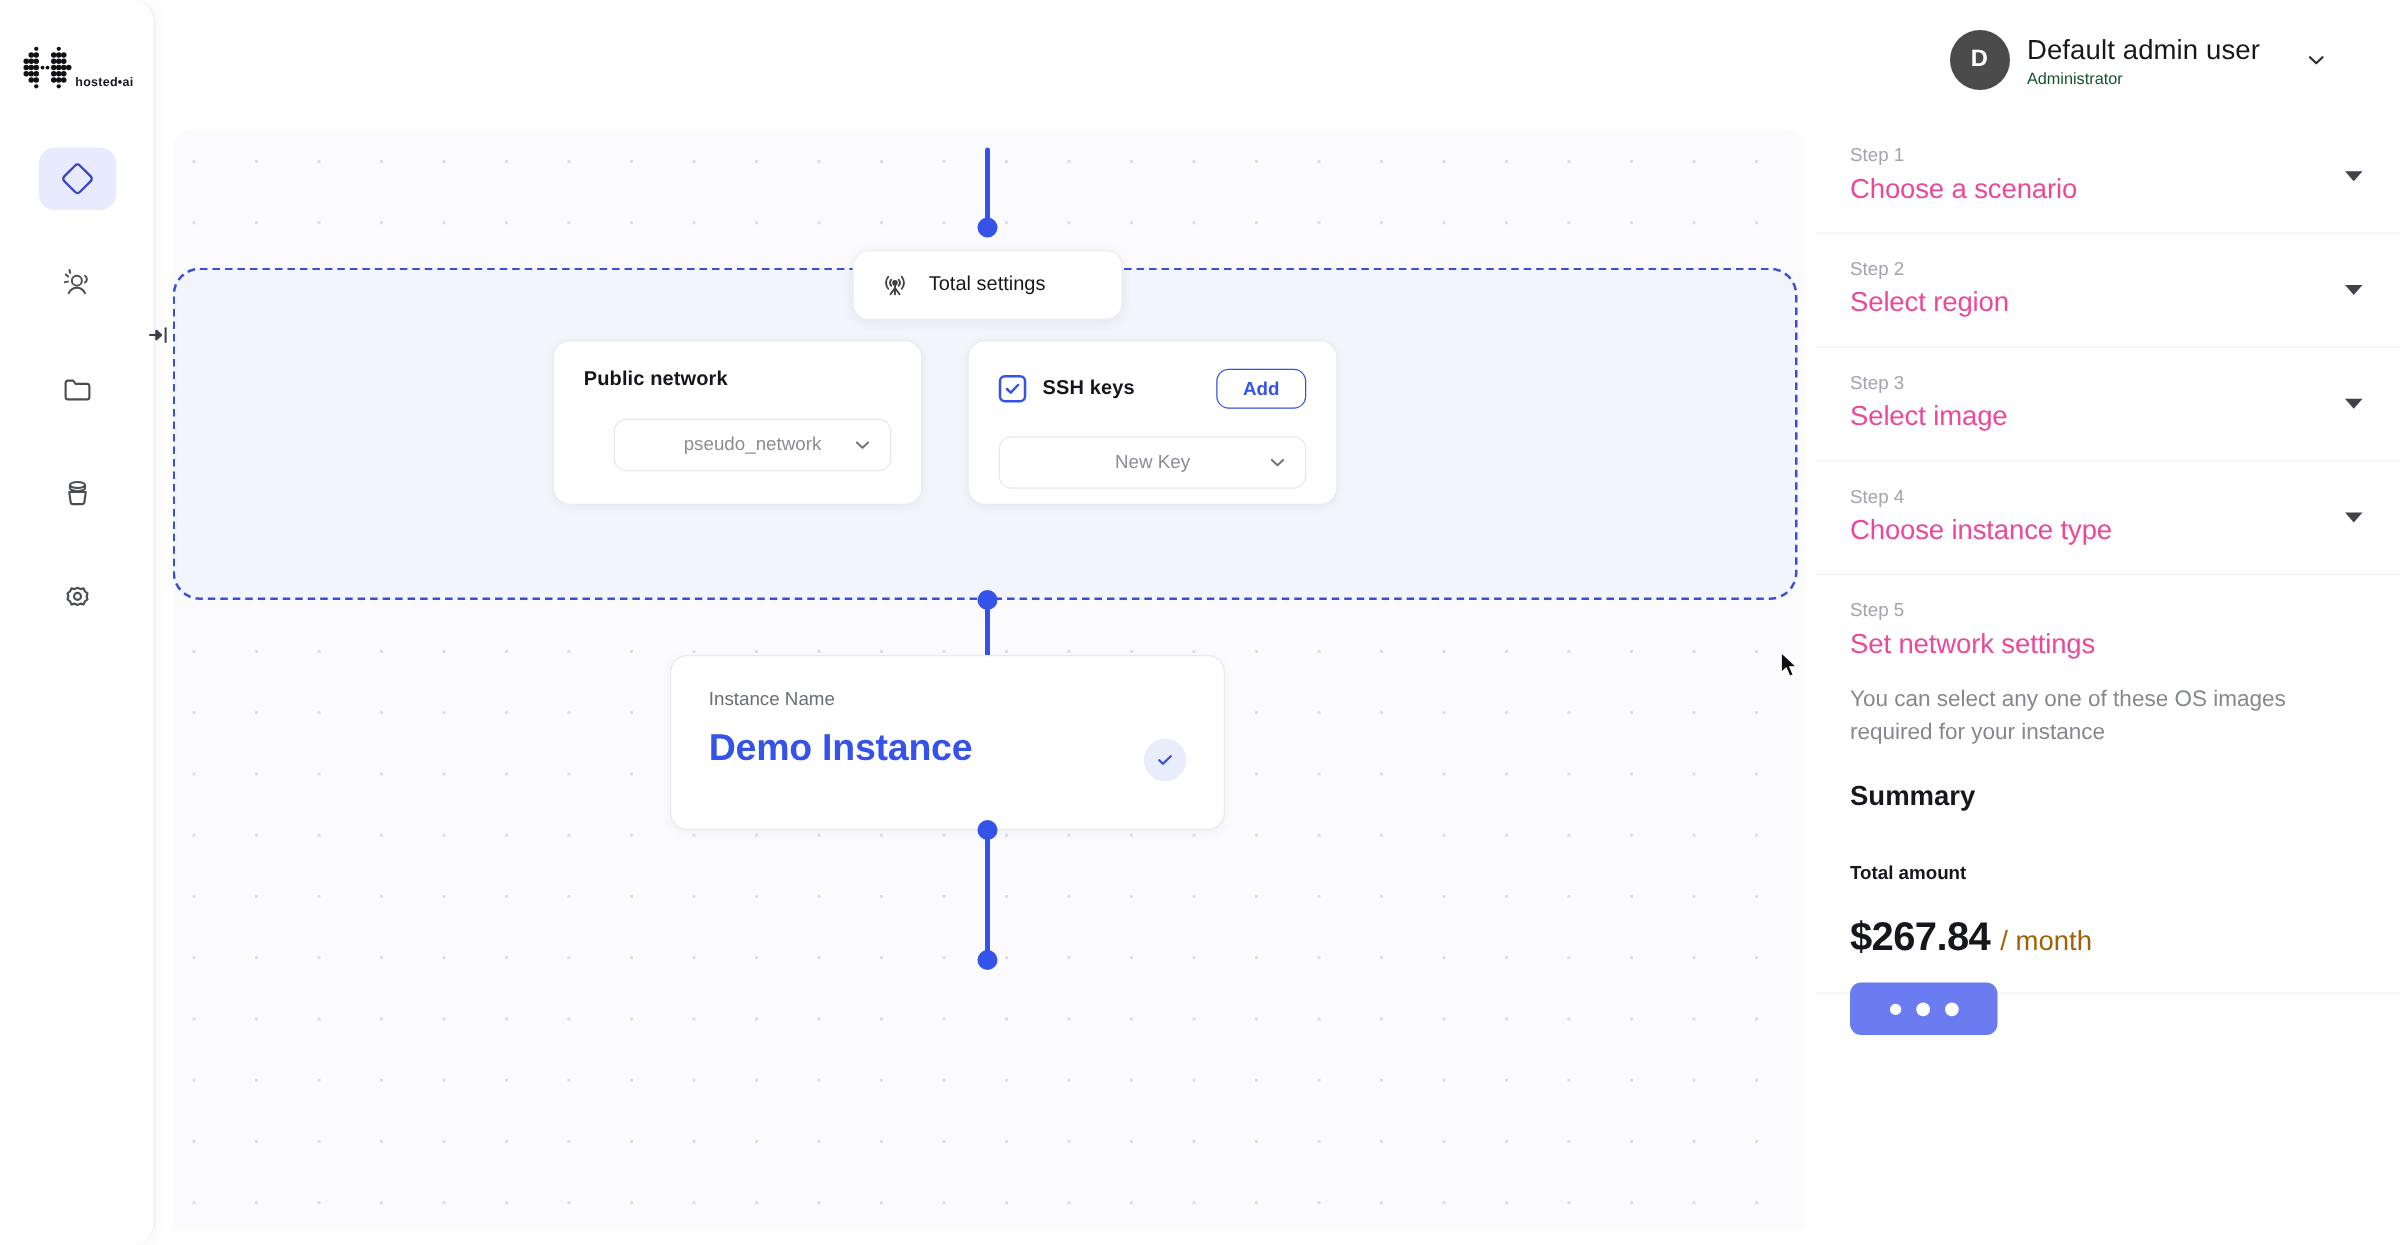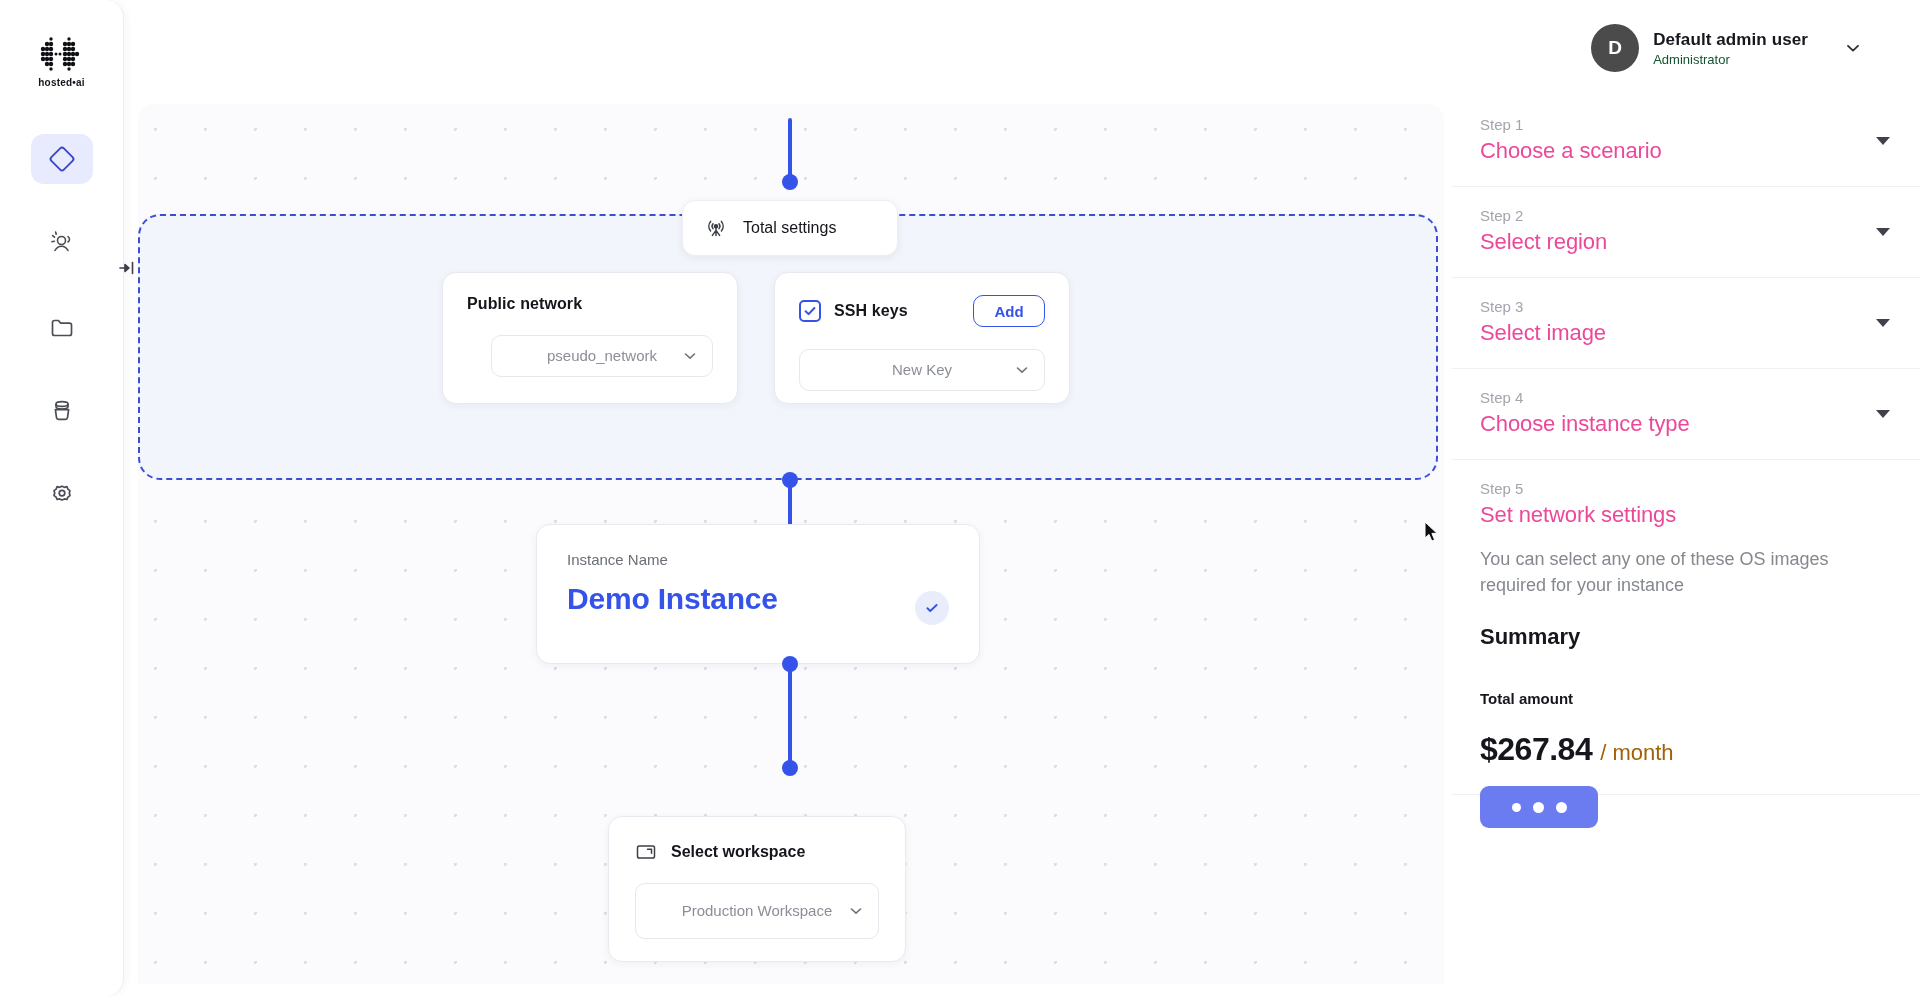--- a/index.html
+++ b/index.html
@@ -14,21 +14,21 @@
   
   .rail {
     position:absolute; left:0; top:0; width:124px; height:996px;
     background:#ffffff;
     border-right:1px solid #eceef3;
     border-top-right-radius:18px; border-bottom-right-radius:18px;
     box-shadow: 2px 0 10px rgba(20,25,60,0.045);
     display:flex; flex-direction:column; align-items:center;
     z-index:6;
   }
-  .logo { margin-top:36px; display:flex; flex-direction:column; align-items:flex-start; }
+  .logo { margin-top:36px; display:flex; flex-direction:row; align-items:flex-end; }
   .logo-mark { width:44px; height:36px; }
   .logo-word { font-size:10px; letter-spacing:.2px; color:#15171c; margin-top:5px; font-weight:600; }
 
   .rail-nav { margin-top:46px; display:flex; flex-direction:column; align-items:center; gap:34px; width:100%; }
   .rail-item {
     width:62px; height:50px; border-radius:13px;
     display:flex; align-items:center; justify-content:center;
     cursor:pointer;
   }
   .rail-item.active { background:#e8eafd; }
@@ -41,21 +41,21 @@
     display:flex; align-items:center; justify-content:flex-end;
   }
   .user-chip { display:flex; align-items:center; gap:14px; padding:8px 14px 8px 8px; border-radius:14px; cursor:pointer; margin-right:44px; }
   .avatar {
     width:48px; height:48px; border-radius:50%;
     background:#4b4b4b; color:#fff;
     display:flex; align-items:center; justify-content:center;
     font-size:19px; font-weight:700;
   }
   .user-text { display:flex; flex-direction:column; gap:2px; }
-  .user-name { font-size:17px; color:#16181d; font-weight:700; letter-spacing:.1px; }
+  .user-name { font-size:22px; color:#16181d; font-weight:400; letter-spacing:.1px; }
   .user-role { font-size:13px; color:#14532d; }
   .chev-dn { width:18px; height:18px; margin-left:22px; }
 
   
   .canvas {
     position:absolute; left:138px; top:104px; width:1306px; height:880px;
     background:
       radial-gradient(circle at 1px 1px, #dcdfe8 1.6px, transparent 1.7px);
     background-size:50px 49px;
     background-position: 16px 24px;
@@ -341,35 +341,20 @@
         <svg width="16" height="16" viewBox="0 0 16 16" fill="none" stroke="#3553e8" stroke-width="1.9" stroke-linecap="round" stroke-linejoin="round">
             <path d="M3.4 8.2 6.3 11 12.6 5"></path>
           </svg>
       </div>
     </div>
 
     <div class="node-dot" style="left:644px; top:552px;"></div>
     <div class="conn" style="left:650px; top:560px; height:100px;"></div>
     <div class="node-dot" style="left:644px; top:656px;"></div>
 
-    <div class="card ws-card">
-      <div class="ws-head">
-        <svg width="22" height="22" viewBox="0 0 22 22" fill="none" stroke="#3c3f46" stroke-width="1.5" stroke-linejoin="round">
-          <rect x="2.5" y="5" width="17" height="12" rx="1.8"></rect>
-          <path d="M12.5 8.2h4v4" stroke-linecap="round"></path>
-        </svg>
-        <span class="ws-title">Select workspace</span>
-      </div>
-      <div class="select ws-select">
-        <span class="select-text">Production Workspace</span>
-        <svg class="chev" viewBox="0 0 16 16" fill="none" stroke="#6f727a" stroke-width="1.6" stroke-linecap="round" stroke-linejoin="round">
-            <path d="M3.5 6 8 10.2 12.5 6"></path>
-          </svg>
-      </div>
-    </div>
   </main>
 
   <aside class="rpanel">
 
     <div class="step">
       <div class="step-num">Step 1</div>
       <div class="step-title">Choose a scenario</div>
       <span class="caret"></span>
     </div>
 

